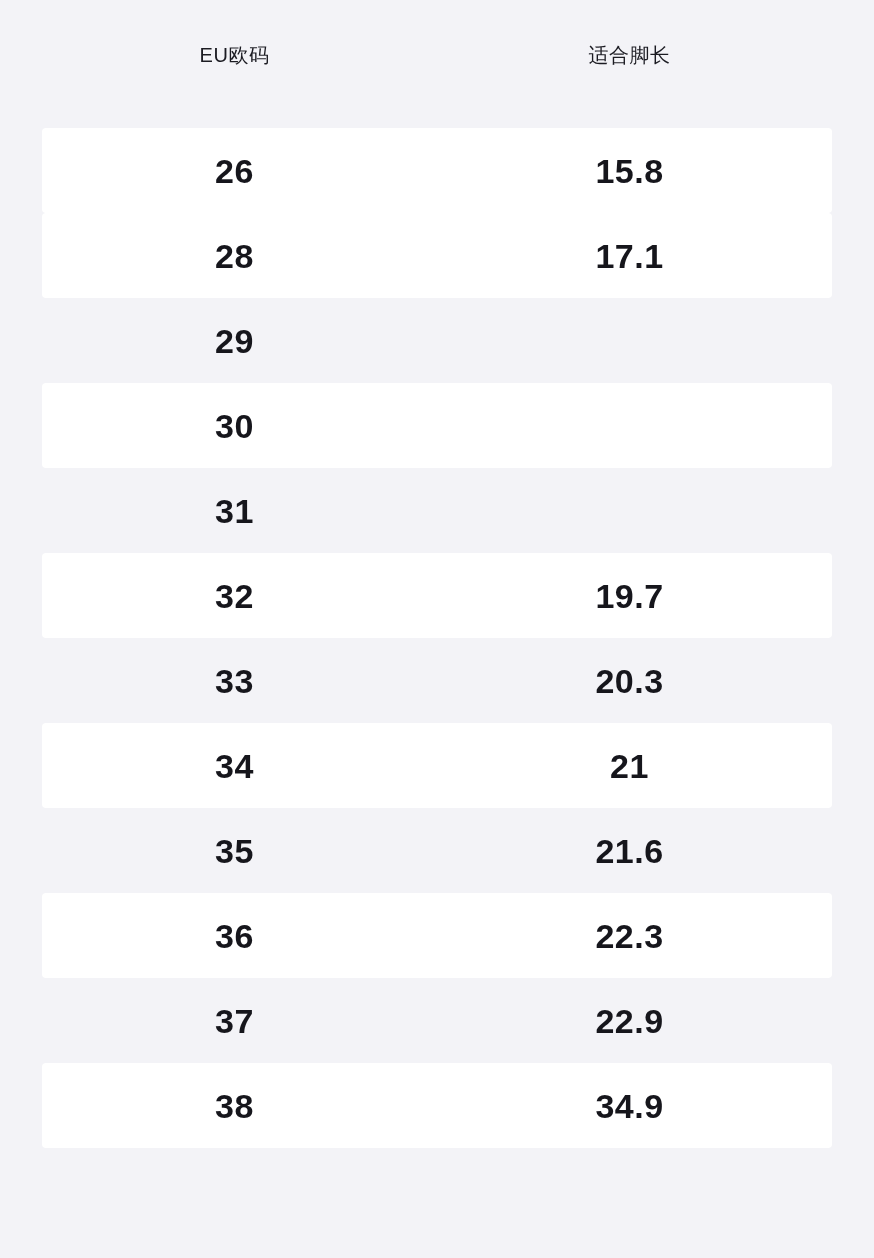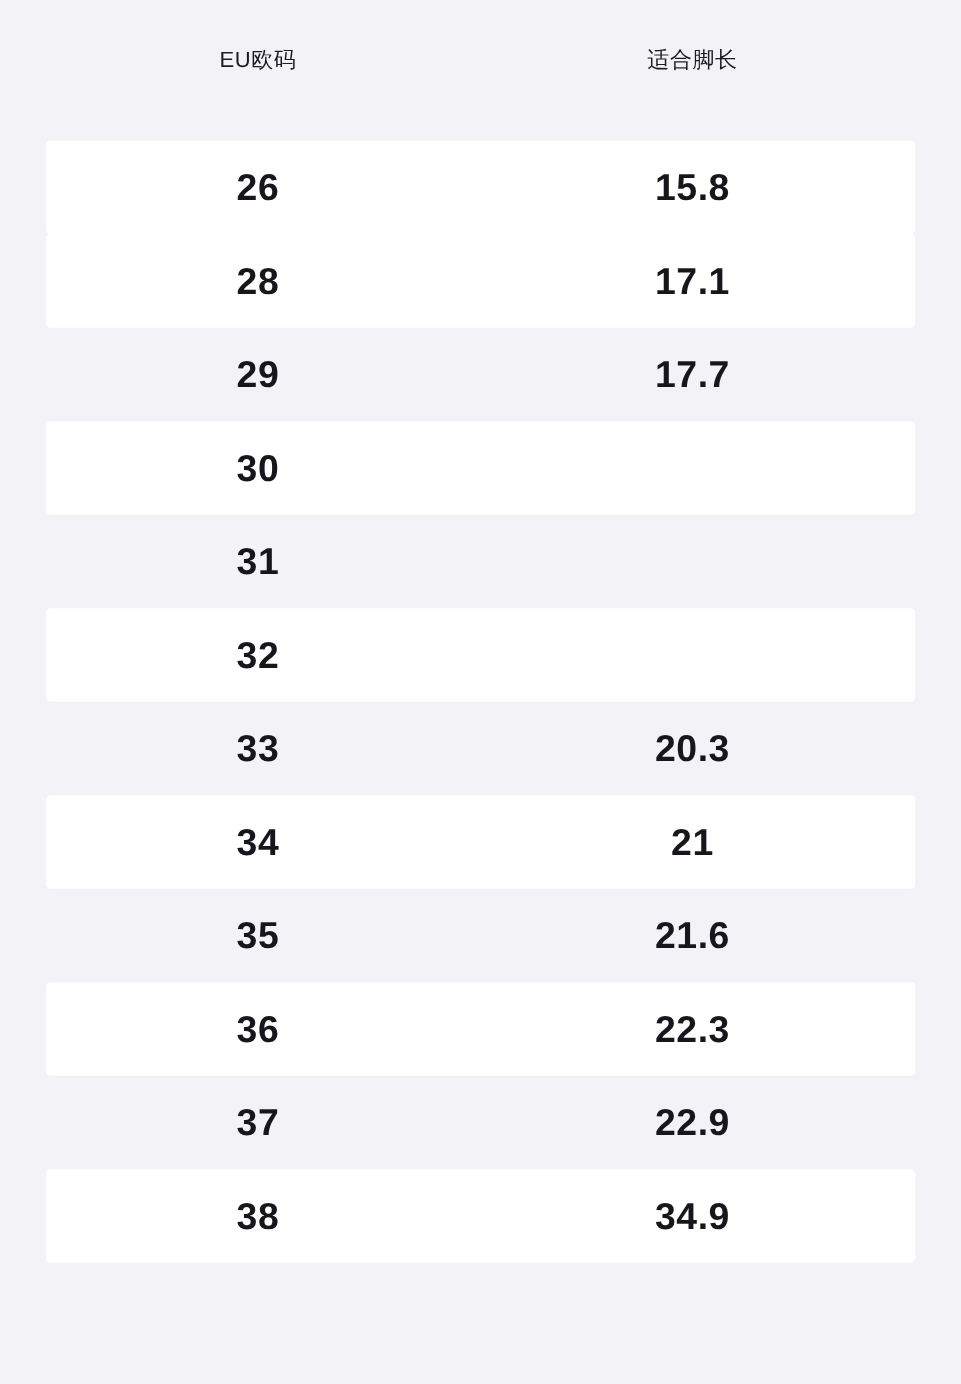--- a/index.html
+++ b/index.html
@@ -121,38 +121,38 @@
           <span class="cell-value">28</span>
         </div>
         <div class="cell cell-length">
           <span class="cell-value">17.1</span>
         </div>
       </div>
       <div class="chart-row row-even">
         <div class="cell cell-size">
           <span class="cell-value">29</span>
         </div>
-        <div class="cell cell-length">
-          <span class="cell-value">17.7</span>
-        </div>
       </div>
       <div class="chart-row row-odd">
         <div class="cell cell-size">
           <span class="cell-value">30</span>
         </div>
       </div>
       <div class="chart-row row-even">
         <div class="cell cell-size">
           <span class="cell-value">31</span>
         </div>
       </div>
       <div class="chart-row row-odd">
         <div class="cell cell-size">
           <span class="cell-value">32</span>
         </div>
+        <div class="cell cell-length">
+          <span class="cell-value">19.7</span>
+        </div>
       </div>
       <div class="chart-row row-even">
         <div class="cell cell-size">
           <span class="cell-value">33</span>
         </div>
         <div class="cell cell-length">
           <span class="cell-value">20.3</span>
         </div>
       </div>
       <div class="chart-row row-odd">

